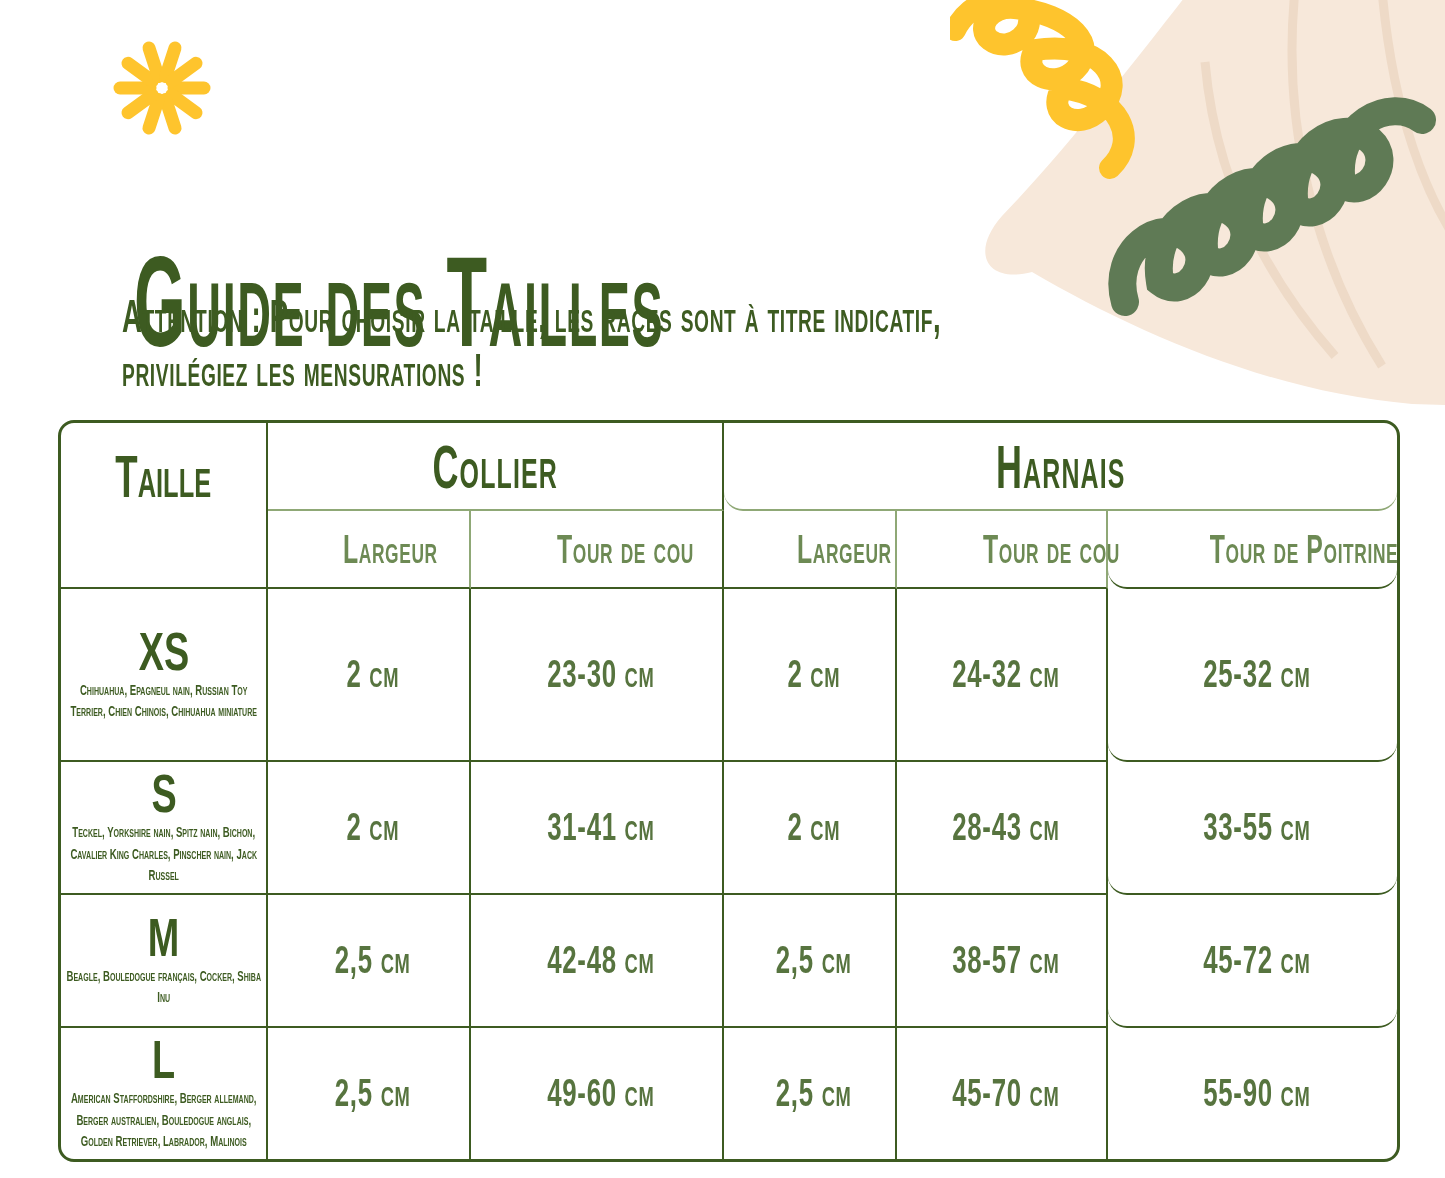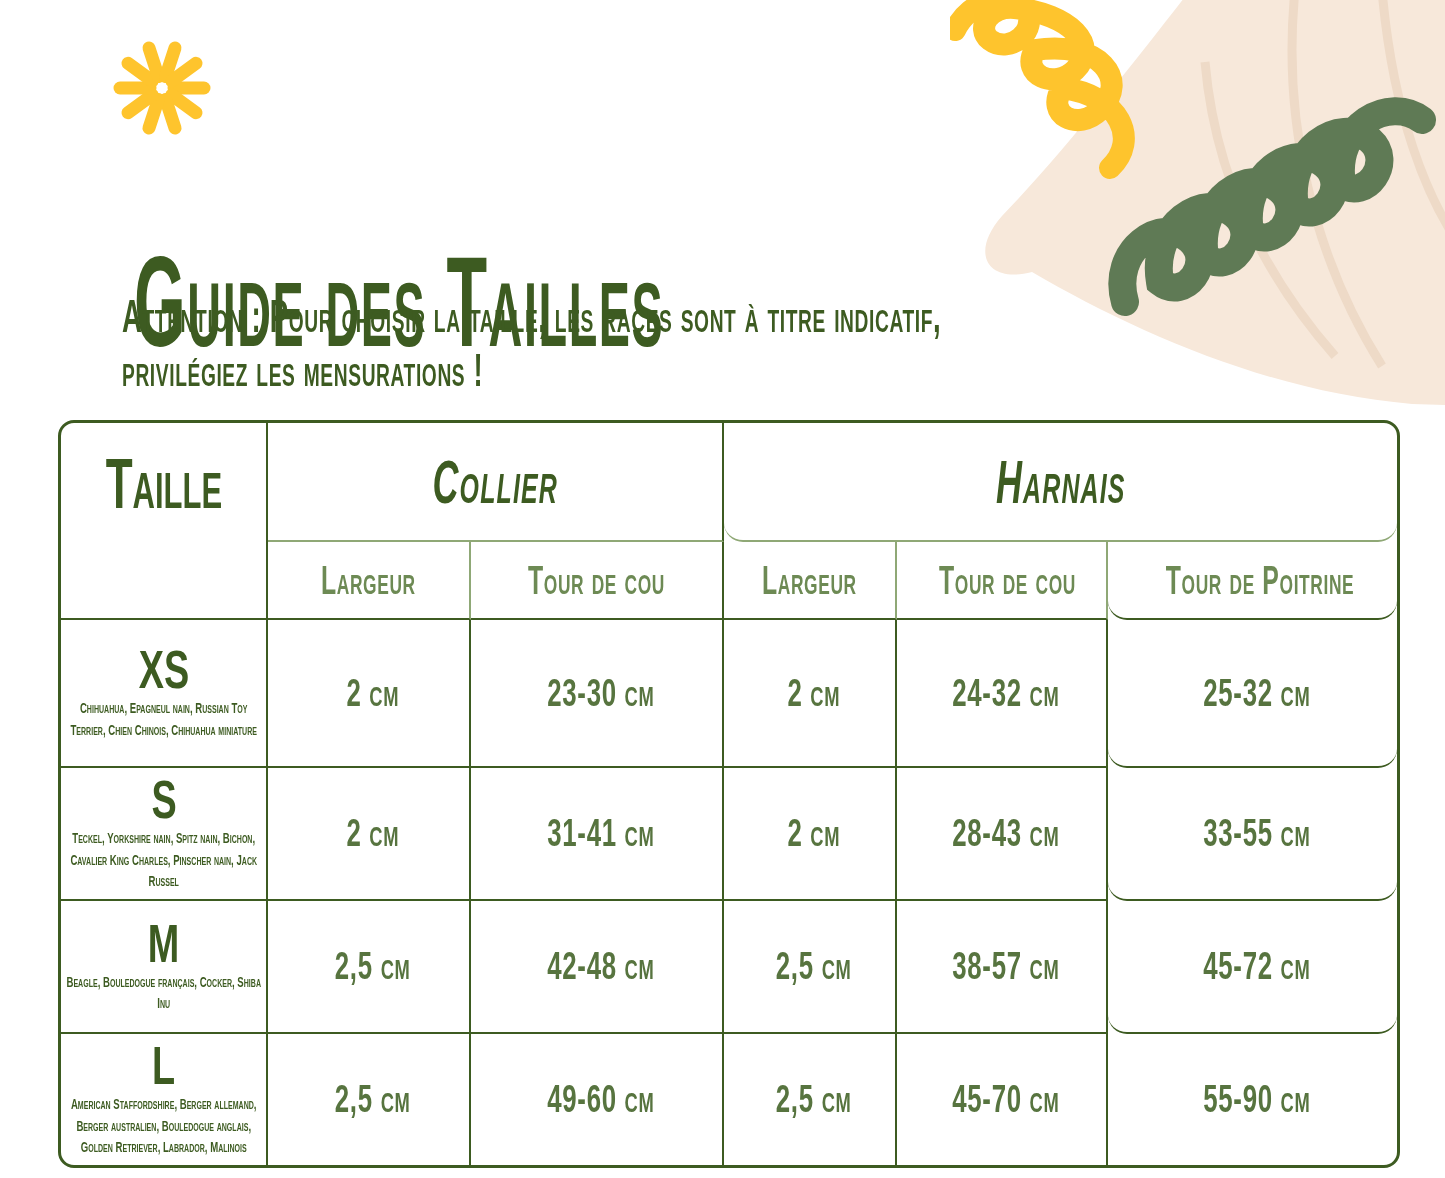--- a/index.html
+++ b/index.html
@@ -41,43 +41,43 @@
   table{border-collapse:separate;border-spacing:0;width:100%;table-layout:fixed;}
   th,td{
     padding:0;text-align:center;vertical-align:middle;
     border-right:2px solid var(--dark);border-bottom:2px solid var(--dark);
     font-weight:normal;
   }
   .lastcol{border-right:none;border-radius:19px;}
   tr.lastrow td{border-bottom:none;}
 
   .cell-taille{vertical-align:top;padding-top:20px;height:104px;}
-  .taille-label{font-size:71px;}
+  .taille-label{font-size:59px;}
   .taille-label .cxi{transform:scaleX(.62);}
-  .group-header{font-size:62px;height:119px;font-style:italic;}
+  .group-header{font-size:62px;height:88px;}
   .group-header .cxi{transform:scaleX(.58);letter-spacing:2px;}
   .group-header{border-bottom:2px solid var(--line-sage);}
   .cell-taille{border-bottom:2px solid var(--dark);}
 
   .sub-header{height:78px;font-size:40px;color:var(--sub);border-right:2px solid var(--line-sage);}
-  .sub-header.hand{color:var(--sub);}
+  .sub-header.hand{color:var(--sub);padding-left:44px;}
   .sub-header .cxi{transform:scaleX(.62);letter-spacing:1px;}
   .sub-header.groupsplit{border-right:2px solid var(--dark);}
   .sub-header.lastcol{border-right:none;}
 
   .size-cell{padding:6px 4px 8px 4px;}
   .size-letter{display:block;font-size:54px;line-height:.95;}
   .size-letter .cxi{transform:scaleX(.7);}
   .breeds{
     display:block;font-size:15px;line-height:1.42;margin-top:2px;
     width:156%;margin-left:-28%;transform:scaleX(.64);transform-origin:center top;
   }
   .value{font-size:38px;color:var(--value);padding-left:8px;}
   .value .cxi{transform:scaleX(.68);letter-spacing:1px;}
-  .row-xs td{height:148px;}
+  .row-xs td{height:173px;}
   .row-s  td{height:125px;}
   .row-m  td{height:133px;}
   .row-l  td{height:122px;}
 </style>
 </head>
 <body>
 
 <svg id="corner-art" class="deco" viewBox="0 0 495 430">
   <g>
     <path d="M 252,-25 C 205,35 125,140 52,216 C 20,252 36,284 82,272 C 185,332 320,392 462,404 L 530,406 L 530,-25 Z" fill="#f7e8da"></path>

